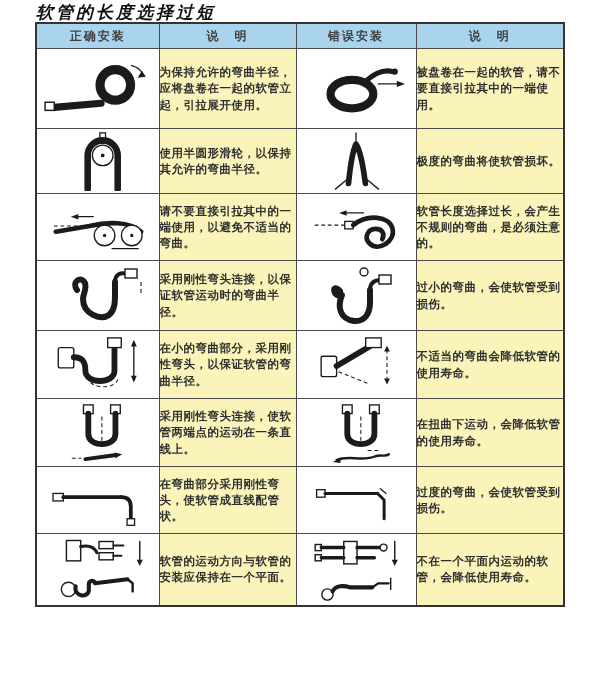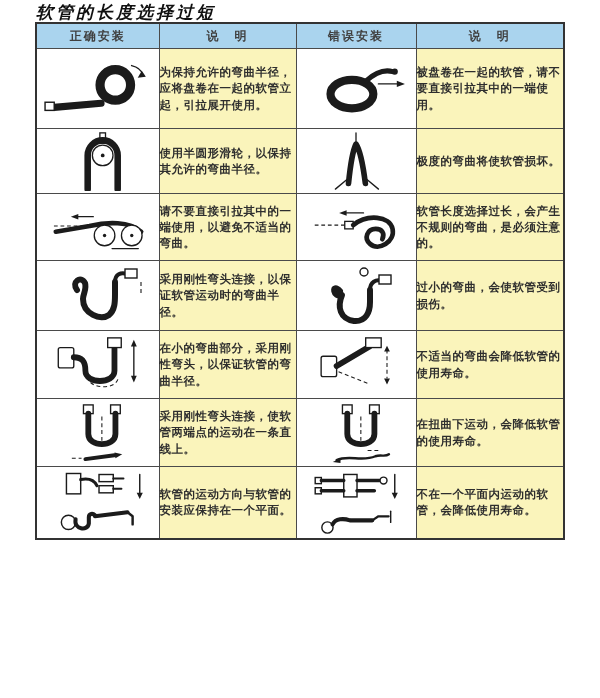--- a/index.html
+++ b/index.html
@@ -205,20 +205,40 @@
           <path class="hose" d="M41,12 L41,33 C41,47 69,47 69,33 L69,12" stroke-width="6"></path>
           <path class="dash" d="M55,15 V45"></path>
           <path class="dash" d="M62,50 h12"></path>
           <path class="hose" d="M30,60 C42,54 56,62 70,56 C76,54 80,57 84,54" stroke-width="2.5"></path>
           <path class="dot" d="M26,62 l8,-4 l0,5 z"></path>
         </svg>
       </td>
       <td class="desc">在扭曲下运动，会降低软管的使用寿命。</td>
     </tr>
 
+    <tr style="height:67px">
+      <td class="illus">
+        <svg width="112" height="60" viewBox="0 0 110 64">
+          <rect class="fit" x="7" y="25" width="11" height="8"></rect>
+          <path class="hose" d="M18,29 H80" stroke-width="4"></path>
+          <path class="hose" d="M80,29 Q90,29 90,39 L90,52" stroke-width="4"></path>
+          <rect class="fit" x="86" y="52" width="8" height="7"></rect>
+        </svg>
+      </td>
+      <td class="desc">在弯曲部分采用刚性弯头，使软管成直线配管状。</td>
+      <td class="illus">
+        <svg width="102" height="60" viewBox="0 0 100 64">
+          <rect class="fit" x="8" y="21" width="9" height="8"></rect>
+          <path class="hose" d="M17,25 H73" stroke-width="3.2"></path>
+          <path class="hose" d="M73,25 L80,32 L80,52" stroke-width="3.2"></path>
+          <path class="thin" d="M76,20 l6,5"></path>
+        </svg>
+      </td>
+      <td class="desc">过度的弯曲，会使软管受到损伤。</td>
+    </tr>
 
 
     <tr style="height:72px">
       <td class="illus">
         <svg width="112" height="66" viewBox="0 0 110 64">
           <rect class="fit" x="24" y="4" width="14" height="20"></rect>
           <path class="hose" d="M38,10 C48,8 52,12 54,16" stroke-width="3"></path>
           <rect class="fit" x="56" y="5" width="14" height="7"></rect>
           <rect class="fit" x="56" y="16" width="14" height="7"></rect>
           <path class="hose" d="M70,9 h10 M70,19 h8" stroke-width="2"></path>

